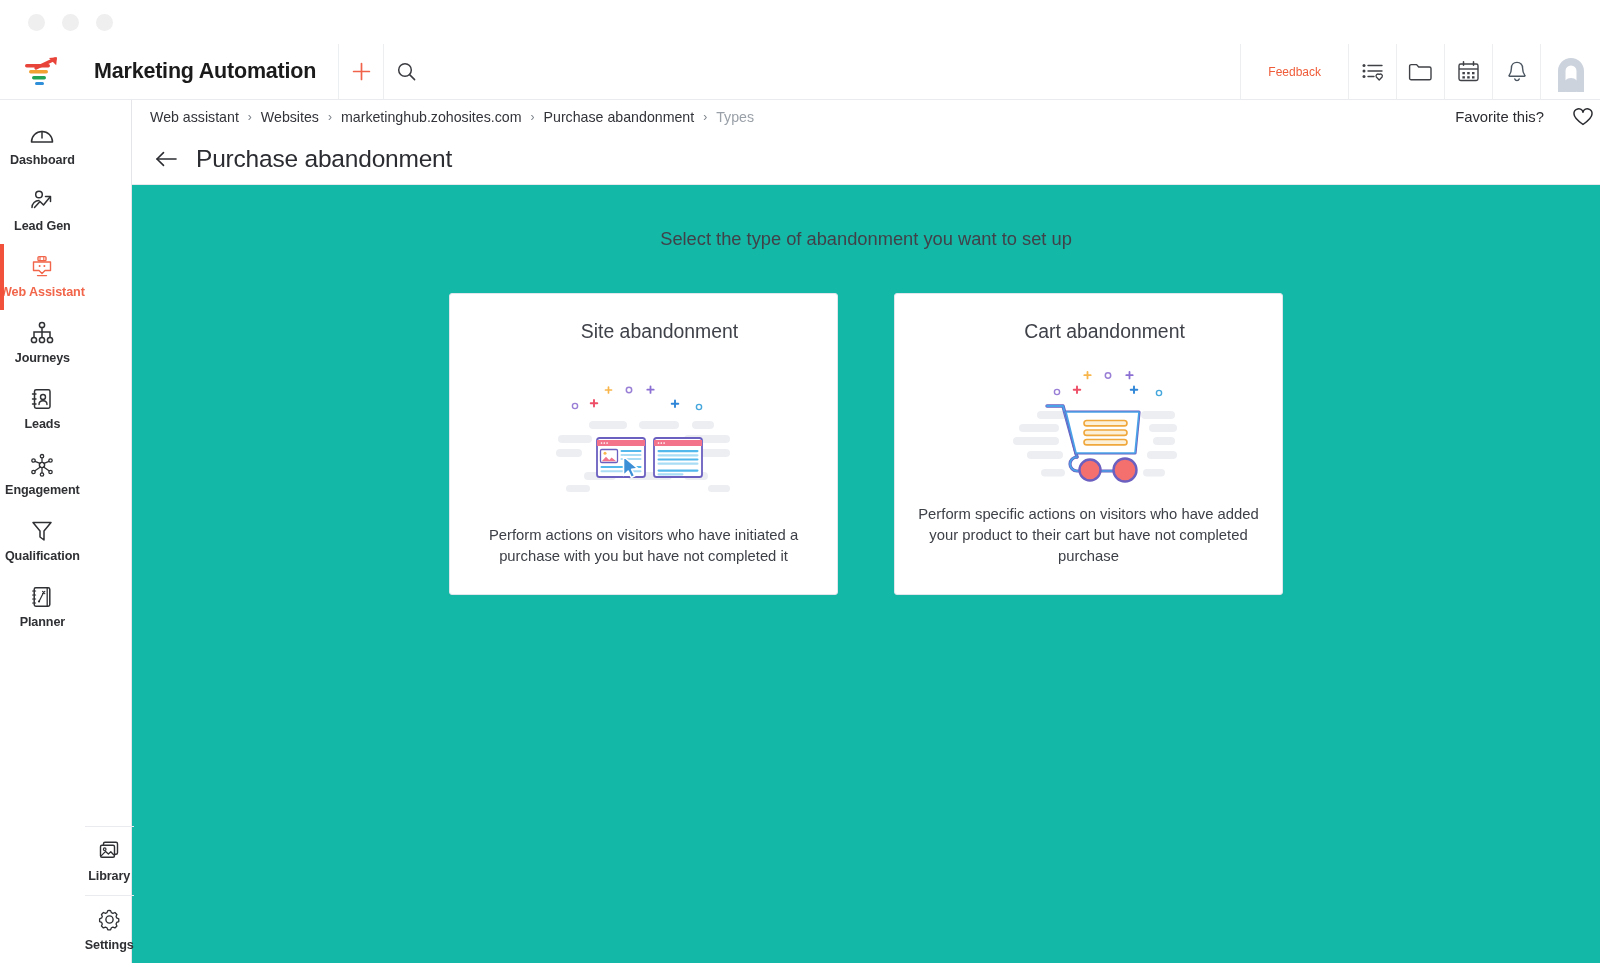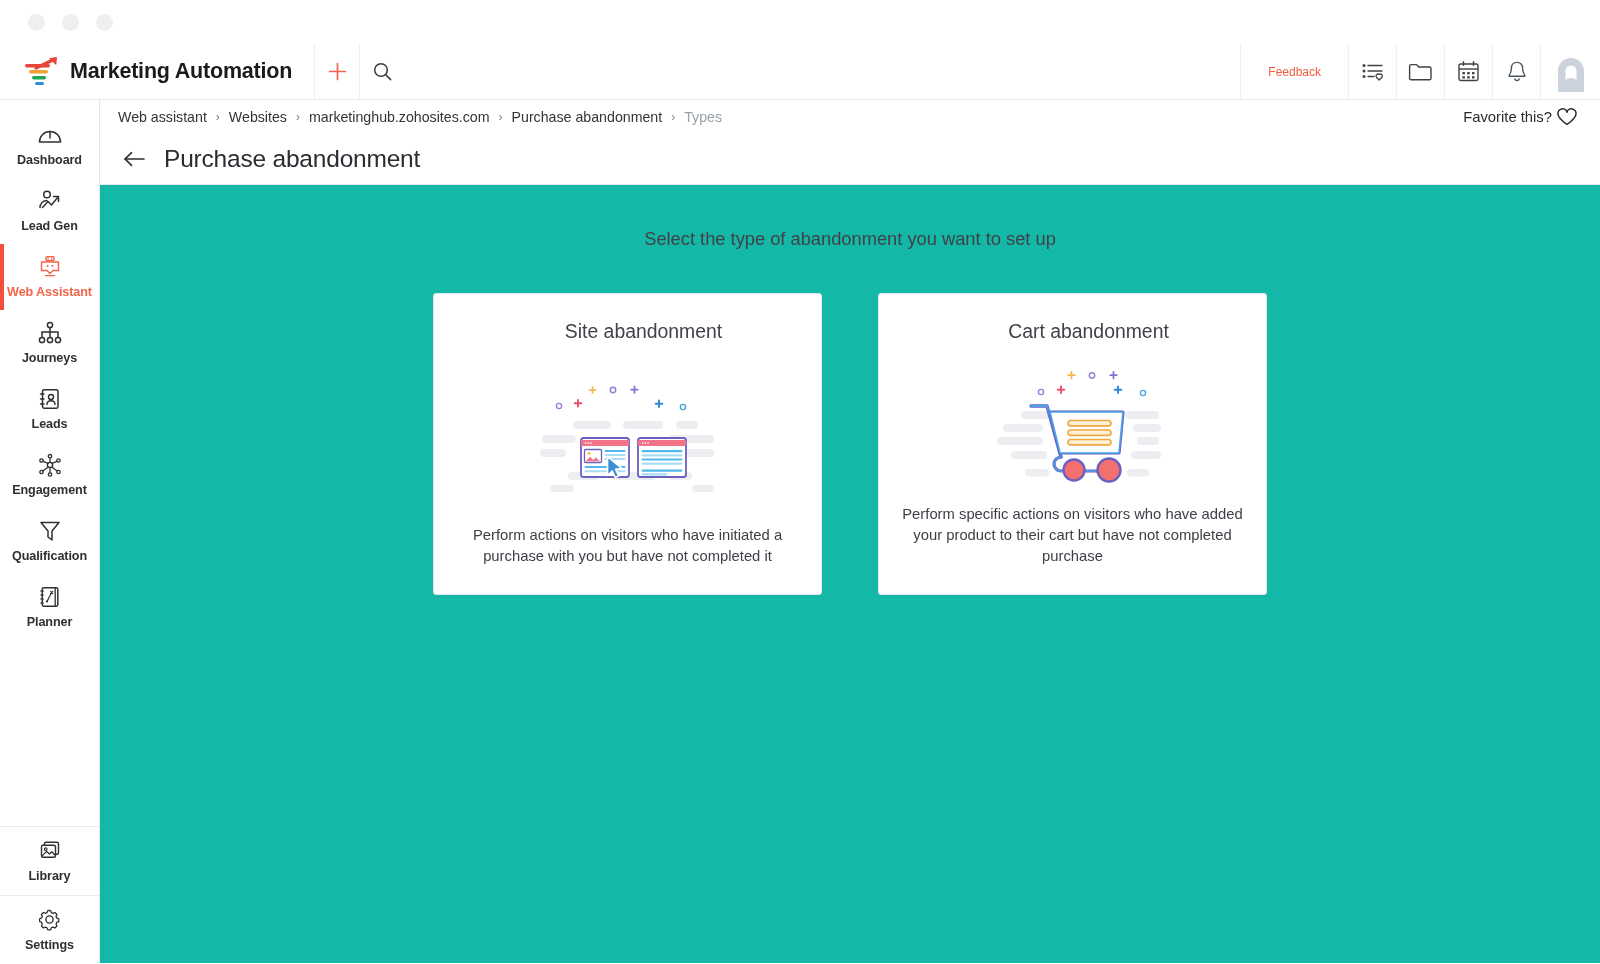--- a/index.html
+++ b/index.html
@@ -29,21 +29,21 @@
   .app-header {
     height: 56px;
     background: #ffffff;
     display: flex;
     align-items: stretch;
     border-bottom: 1px solid #e9ebee;
   }
   .brand-zone {
     display: flex;
     align-items: center;
-    gap: 6px;
+    gap: 30px;
     padding: 0 22px 0 22px;
     min-width: 285px;
   }
   .brand-logo { width: 42px; height: 34px; flex: none; }
   .brand-title {
     font-size: 21.5px;
     font-weight: bold;
     color: #1b1b1b;
     letter-spacing: -0.2px;
     white-space: nowrap;
@@ -86,26 +86,26 @@
   }
 
   
   .body-wrap {
     display: flex;
     height: calc(964px - 44px - 57px);
   }
 
   
   .sidebar {
-    width: 100px;
+    width: 132px;
     flex: none;
     background: #ffffff;
     border-right: 1px solid #e3e5e8;
     display: flex;
-    flex-direction: column;
+    flex-direction: row;
     position: relative;
   }
   .nav-top { padding-top: 12px; }
   .nav-item {
     height: 66px;
     display: flex;
     flex-direction: column;
     align-items: center;
     justify-content: center;
     gap: 6px;
@@ -150,25 +150,25 @@
   }
   .crumb { white-space: nowrap; cursor: pointer; }
   .crumb.last { color: #9aa0a8; cursor: default; }
   .crumb-sep {
     margin: 0 9px;
     color: #7d838b;
     font-size: 12px;
   }
   .fav-zone {
     position: absolute;
-    right: 22px;
+    right: 6px;
     top: 0; bottom: 0;
     display: flex;
     align-items: center;
-    gap: 4px;
+    gap: 28px;
     cursor: pointer;
   }
   .fav-label { font-size: 14.8px; color: #2b2c31; white-space: nowrap; }
 
   .page-title-bar {
     height: 51px;
     display: flex;
     align-items: center;
     gap: 18px;
     padding-left: 22px;

